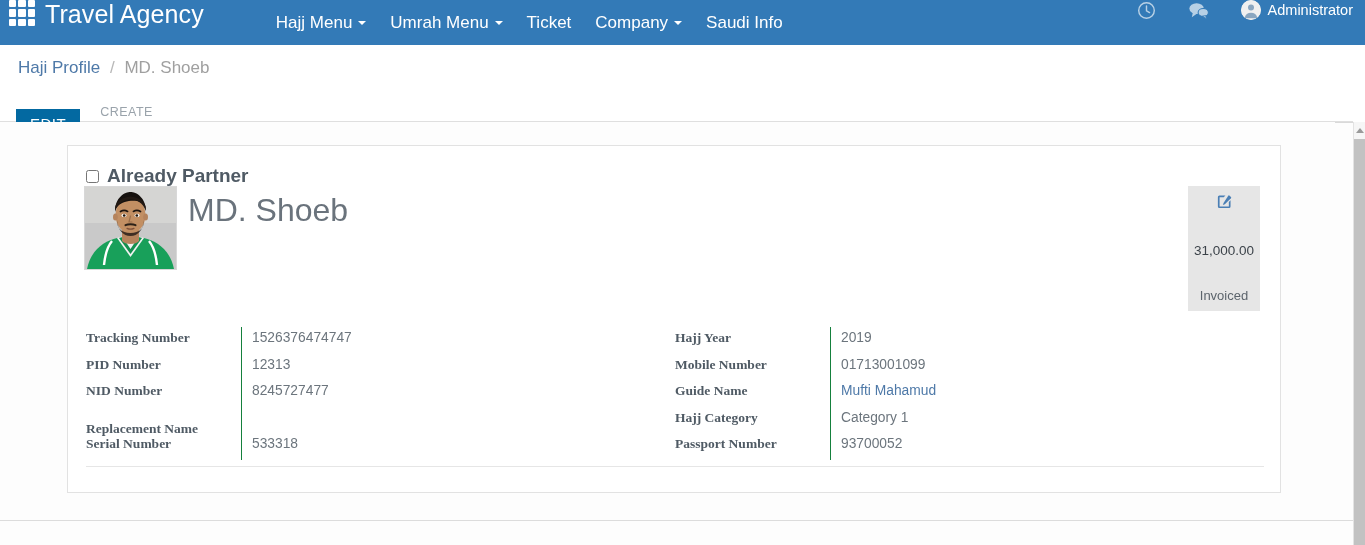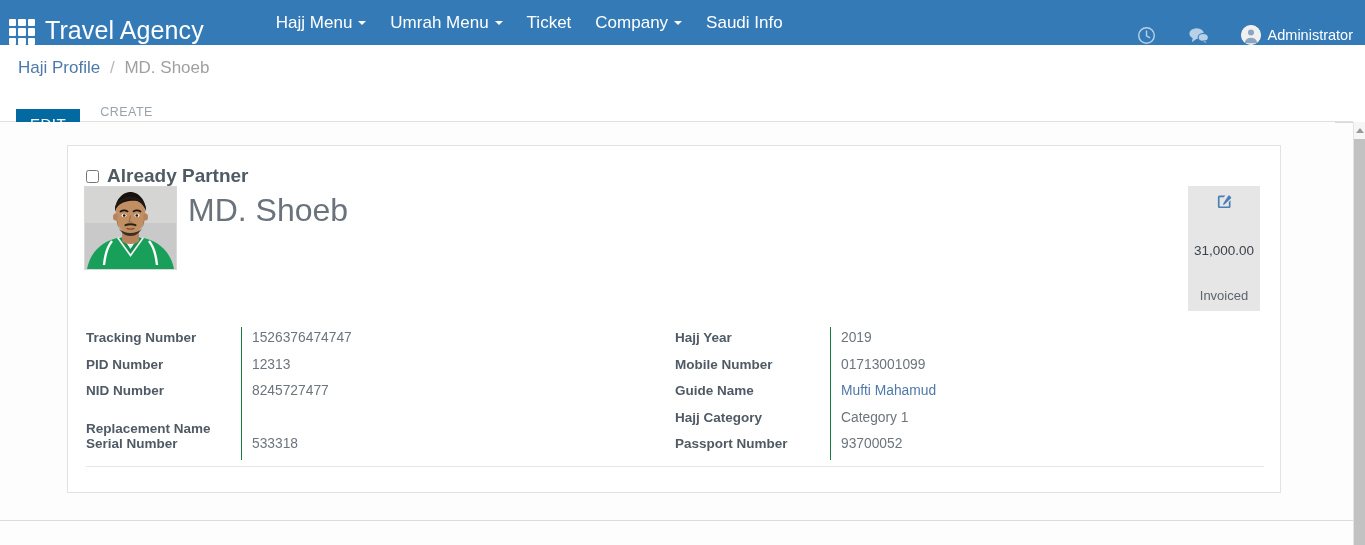--- a/index.html
+++ b/index.html
@@ -10,21 +10,21 @@
     background: #fff;
     font-family: "Liberation Sans", sans-serif;
     -webkit-font-smoothing: antialiased;
   }
 
   
   .navbar {
     position: absolute; top: 0; left: 0;
     width: 1365px; height: 45px;
     background: #337ab7;
-    display: flex; align-items: flex-end;
+    display: flex; align-items: flex-start;
     color: #ffffff;
   }
   .apps-grid {
     width: 26px; height: 26px;
     margin-left: 9px; margin-right: 10px;
     display: grid;
     grid-template-columns: repeat(3, 1fr);
     grid-template-rows: repeat(3, 1fr);
     gap: 2px;
     cursor: pointer;
@@ -206,21 +206,21 @@
   .form-wrap {
     position: absolute; top: 181px; left: 18px;
     width: 1178px;
     display: flex;
   }
   .form-col { width: 589px; }
   .form-row { display: flex; align-items: baseline; height: 26.5px; }
   .f-label {
     width: 155px; flex: none;
     font-size: 13.5px; color: #4f5a64; font-weight: bold;
-    white-space: nowrap; padding-top: 3px;
+    white-space: nowrap; padding-top: 3px; font-family: Liberation Serif, serif;
   }
   .f-value {
     flex: 1;
     border-left: 1px solid #15803d;
     padding: 3px 0 3px 10px;
     font-size: 13.8px; color: #6c757d;
     min-height: 26.5px;
     white-space: nowrap;
   }
   .f-value.link { color: #4e79a8; cursor: pointer; }

